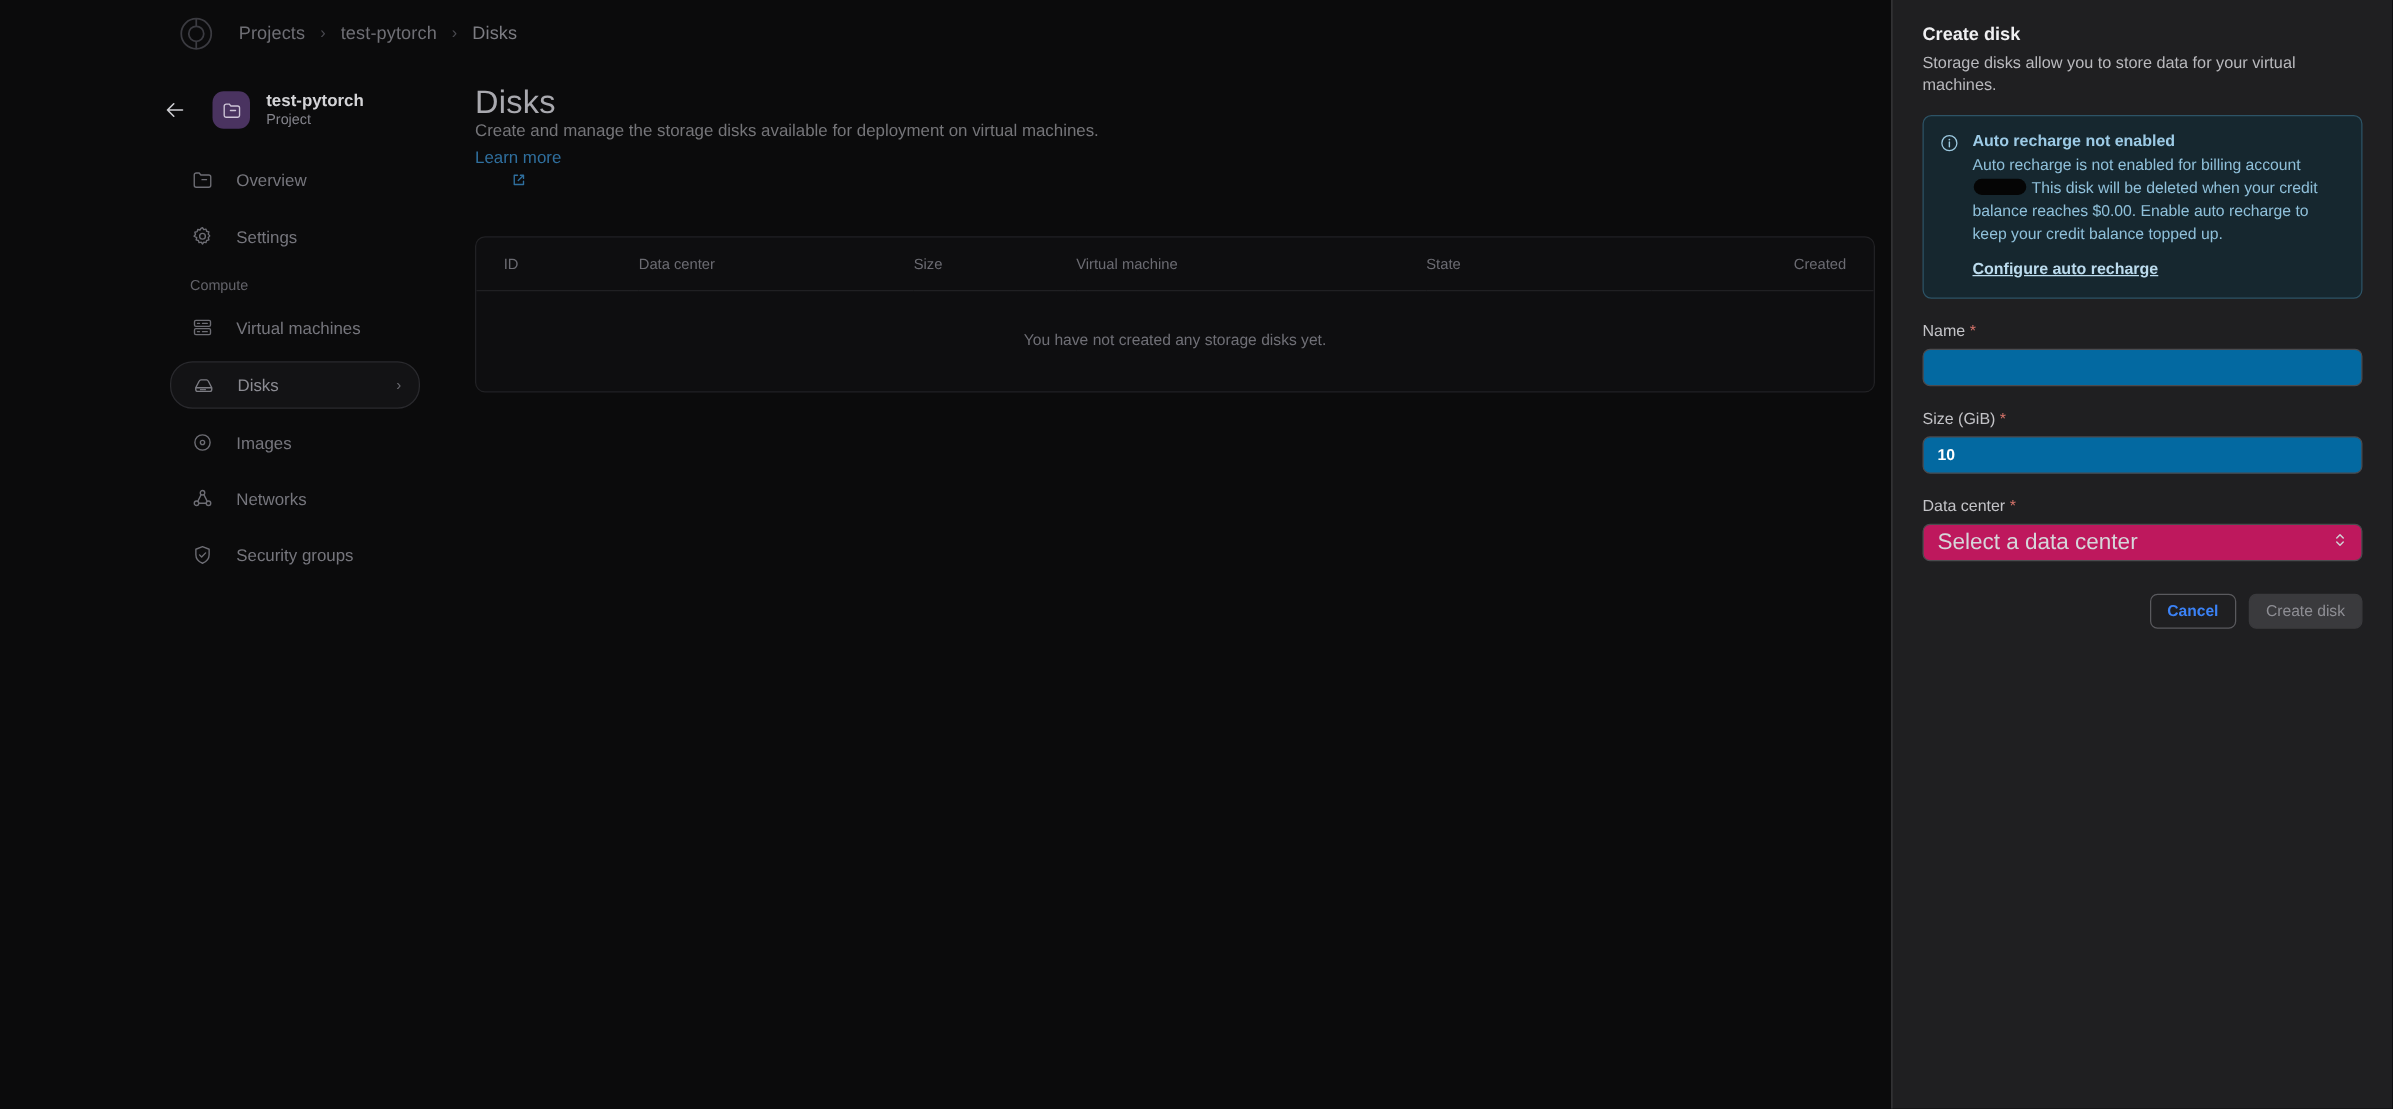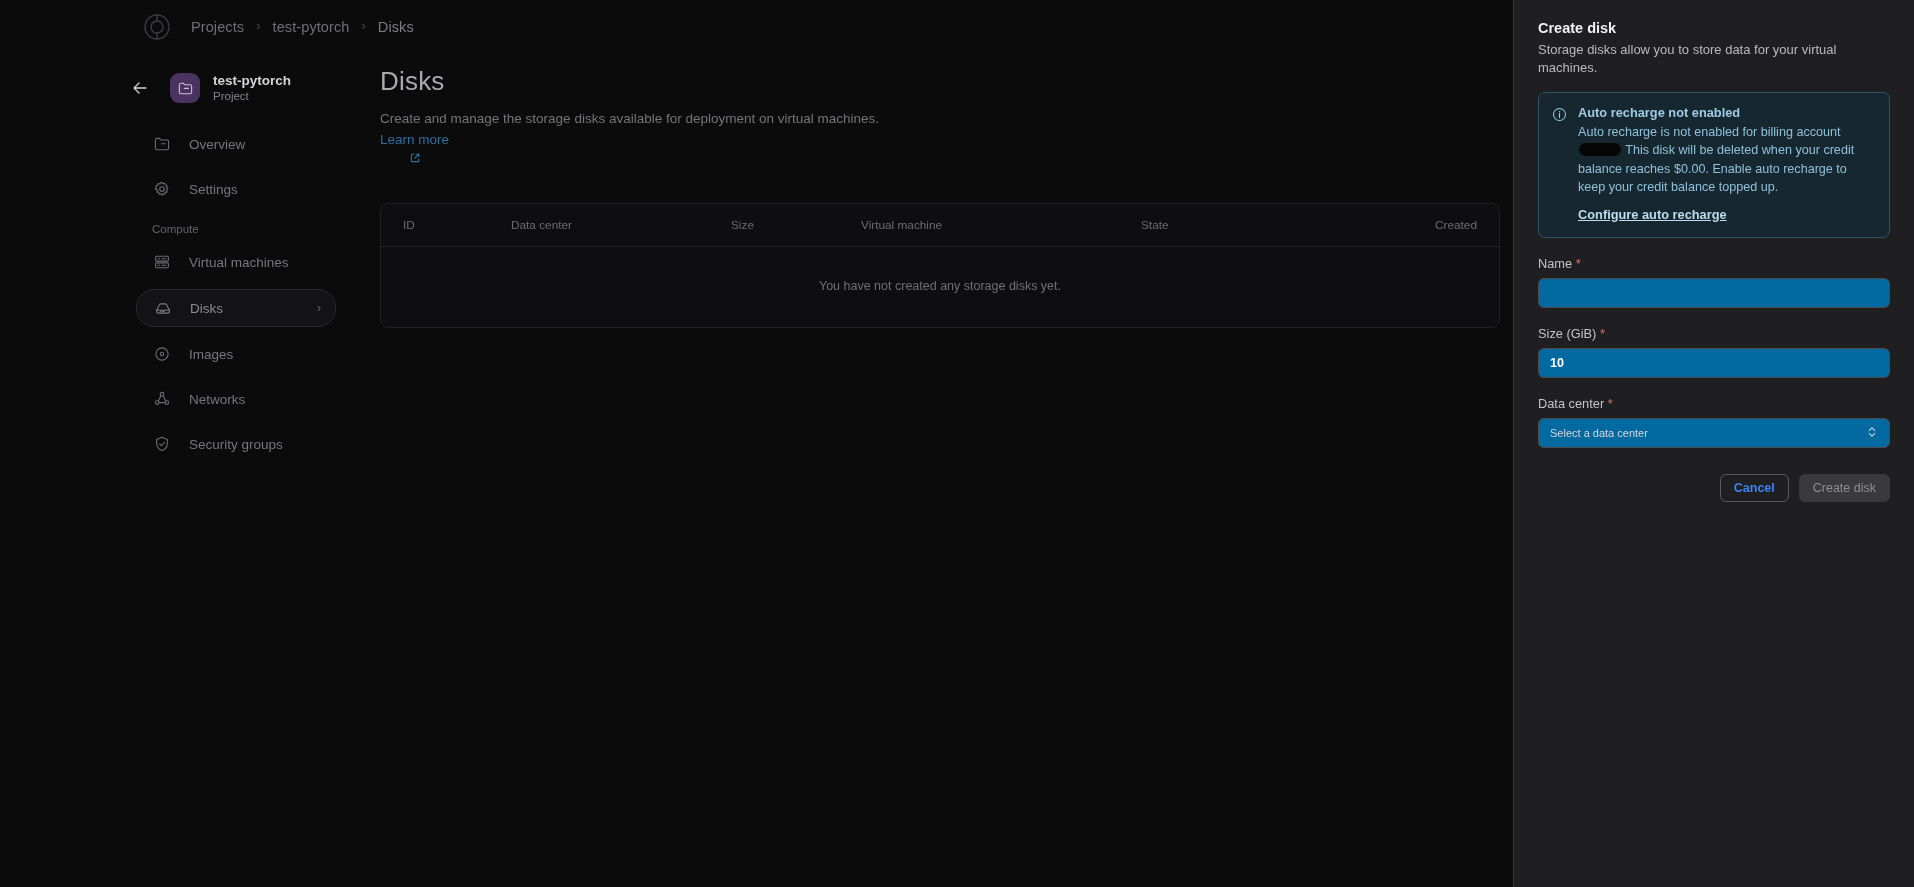--- a/index.html
+++ b/index.html
@@ -61,21 +61,21 @@
   .nav-item.active .nav-label { color: #8c8c93; }
   .nav-chevron { margin-left: auto; color: #6a6a70; font-size: 12px; }
   .nav-group-label {
     font-size: 11.5px; color: #63636a; padding-left: 16px;
     margin: 16px 0 9px;
   }
 
   
   .main { position: absolute; top: 66px; left: 380px; width: 1120px; }
   .page-title { font-size: 26px; color: #a9a9af; font-weight: normal; letter-spacing: .2px; }
-  .page-desc { font-size: 13.5px; color: #757579; margin-top: 14px; }
+  .page-desc { font-size: 13.5px; color: #757579; }
   .learn-more {
     display: inline-flex; align-items: center; gap: 5px;
     font-size: 13.5px; color: #2f6f9e; margin-top: 6px; text-decoration: none; flex-direction: column;
   }
 
   .table-card {
     margin-top: 36px; border: 1px solid #212124; border-radius: 8px;
     background: #0e0e10; overflow: hidden; width: 1120px;
   }
   table { width: 100%; border-collapse: collapse; }
@@ -121,22 +121,22 @@
   .req { color: #d6736a; }
   .input {
     width: 100%; height: 30px; border-radius: 6px;
     background: #0369a1; border: 1px solid #4b4b4f;
     color: #ffffff; font-size: 12.6px; font-weight: bold;
     padding: 0 11px; font-family: "Liberation Sans", sans-serif;
     display: flex; align-items: center;
   }
   .select {
     width: 100%; height: 30px; border-radius: 6px;
-    background: #0369a1; border: 1px solid #4b4b4f;
-    color: #d6d6da; font-size: 11px;
+    background: #be185d; border: 1px solid #4b4b4f;
+    color: #d6d6da; font-size: 18px;
     padding: 0 11px; display: flex; align-items: center;
   }
   .select-arrow { margin-left: auto; color: #cfcfd3; }
 
   .panel-actions {
     display: flex; justify-content: flex-end; gap: 10px; margin-top: 26px;
   }
   .btn {
     height: 28px; border-radius: 6px; font-size: 12.5px;
     padding: 0 13px; display: flex; align-items: center; justify-content: center;

